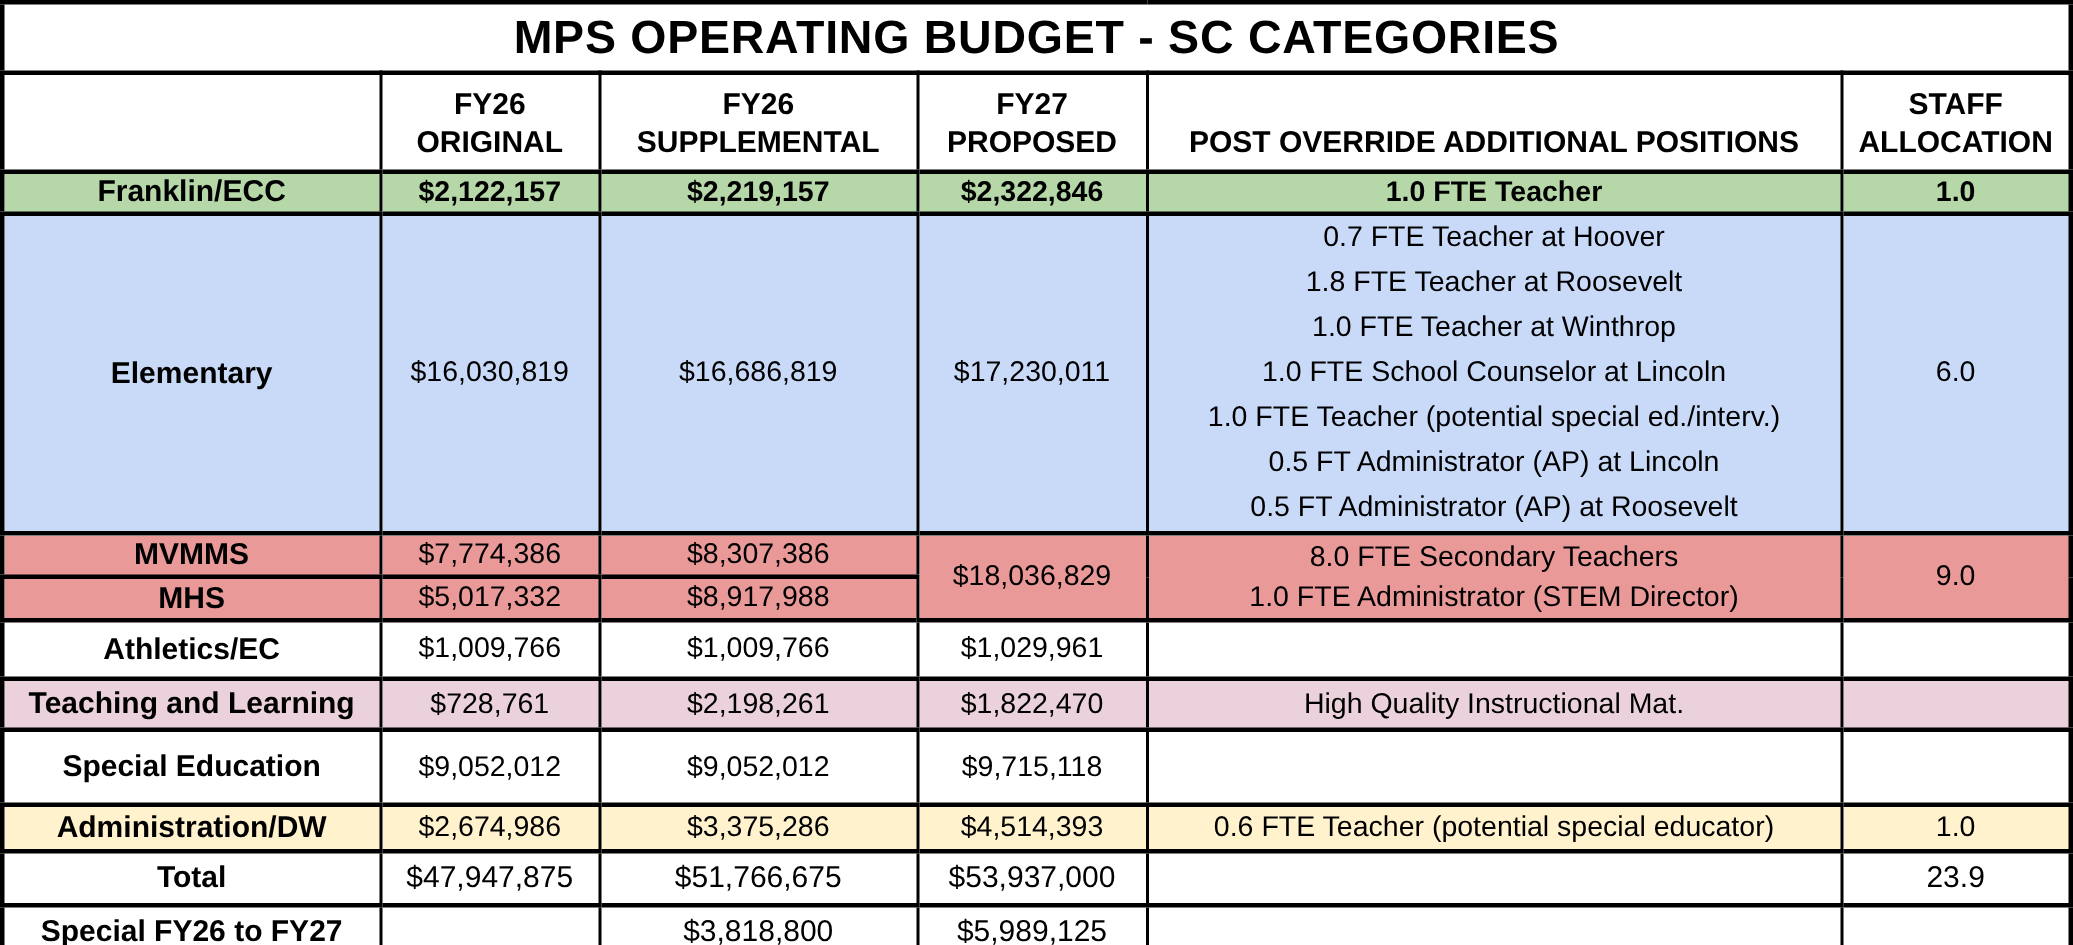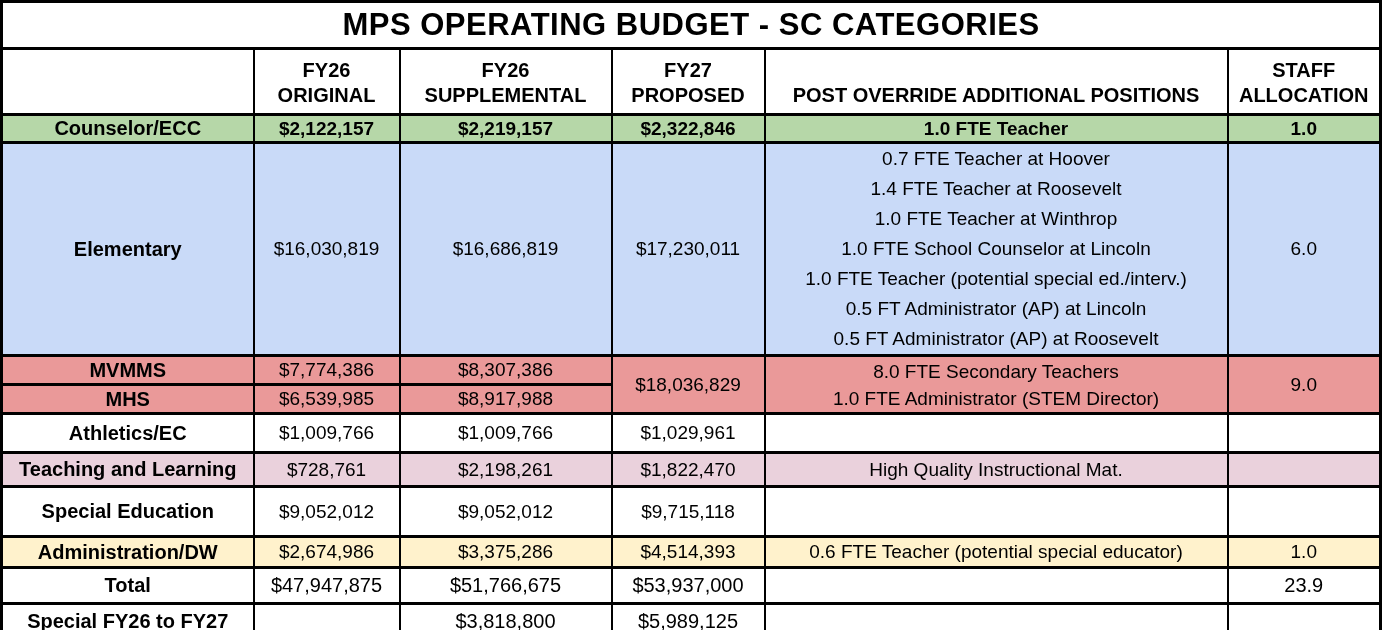--- a/index.html
+++ b/index.html
@@ -98,35 +98,35 @@
       </th>
       <th>POST OVERRIDE ADDITIONAL POSITIONS</th>
       <th>
         <div>STAFF</div>
         <div>ALLOCATION</div>
       </th>
     </tr>
   </thead>
   <tbody>
     <tr class="r-franklin">
-      <td class="label bg-green">Counselor/ECC</td>
+      <td class="label bg-green">Franklin/ECC</td>
       <td class="money bg-green">$2,122,157</td>
       <td class="money bg-green">$2,219,157</td>
       <td class="money bg-green">$2,322,846</td>
       <td class="bg-green">1.0 FTE Teacher</td>
       <td class="staff bg-green">1.0</td>
     </tr>
     <tr class="r-elementary">
       <td class="label bg-blue bottom-label">Elementary</td>
       <td class="money bg-blue">$16,030,819</td>
       <td class="money bg-blue">$16,686,819</td>
       <td class="money bg-blue">$17,230,011</td>
       <td class="bg-blue pos-lines">
         <div>0.7 FTE Teacher at Hoover</div>
-        <div>1.4 FTE Teacher at Roosevelt</div>
+        <div>1.8 FTE Teacher at Roosevelt</div>
         <div>1.0 FTE Teacher at Winthrop</div>
         <div>1.0 FTE School Counselor at Lincoln</div>
         <div>1.0 FTE Teacher (potential special ed./interv.)</div>
         <div>0.5 FT Administrator (AP) at Lincoln</div>
         <div>0.5 FT Administrator (AP) at Roosevelt</div>
       </td>
       <td class="staff bg-blue">6.0</td>
     </tr>
     <tr class="r-mvmms">
       <td class="label bg-red">MVMMS</td>
@@ -134,21 +134,21 @@
       <td class="money bg-red">$8,307,386</td>
       <td class="money bg-red" rowspan="2">$18,036,829</td>
       <td class="bg-red pos-lines-2" rowspan="2">
         <div>8.0 FTE Secondary Teachers</div>
         <div>1.0 FTE Administrator (STEM Director)</div>
       </td>
       <td class="staff bg-red" rowspan="2">9.0</td>
     </tr>
     <tr class="r-mhs">
       <td class="label bg-red">MHS</td>
-      <td class="money bg-red">$6,539,985</td>
+      <td class="money bg-red">$5,017,332</td>
       <td class="money bg-red">$8,917,988</td>
     </tr>
     <tr class="r-athletics">
       <td class="label">Athletics/EC</td>
       <td class="money">$1,009,766</td>
       <td class="money">$1,009,766</td>
       <td class="money">$1,029,961</td>
       <td></td>
       <td class="staff"></td>
     </tr>

